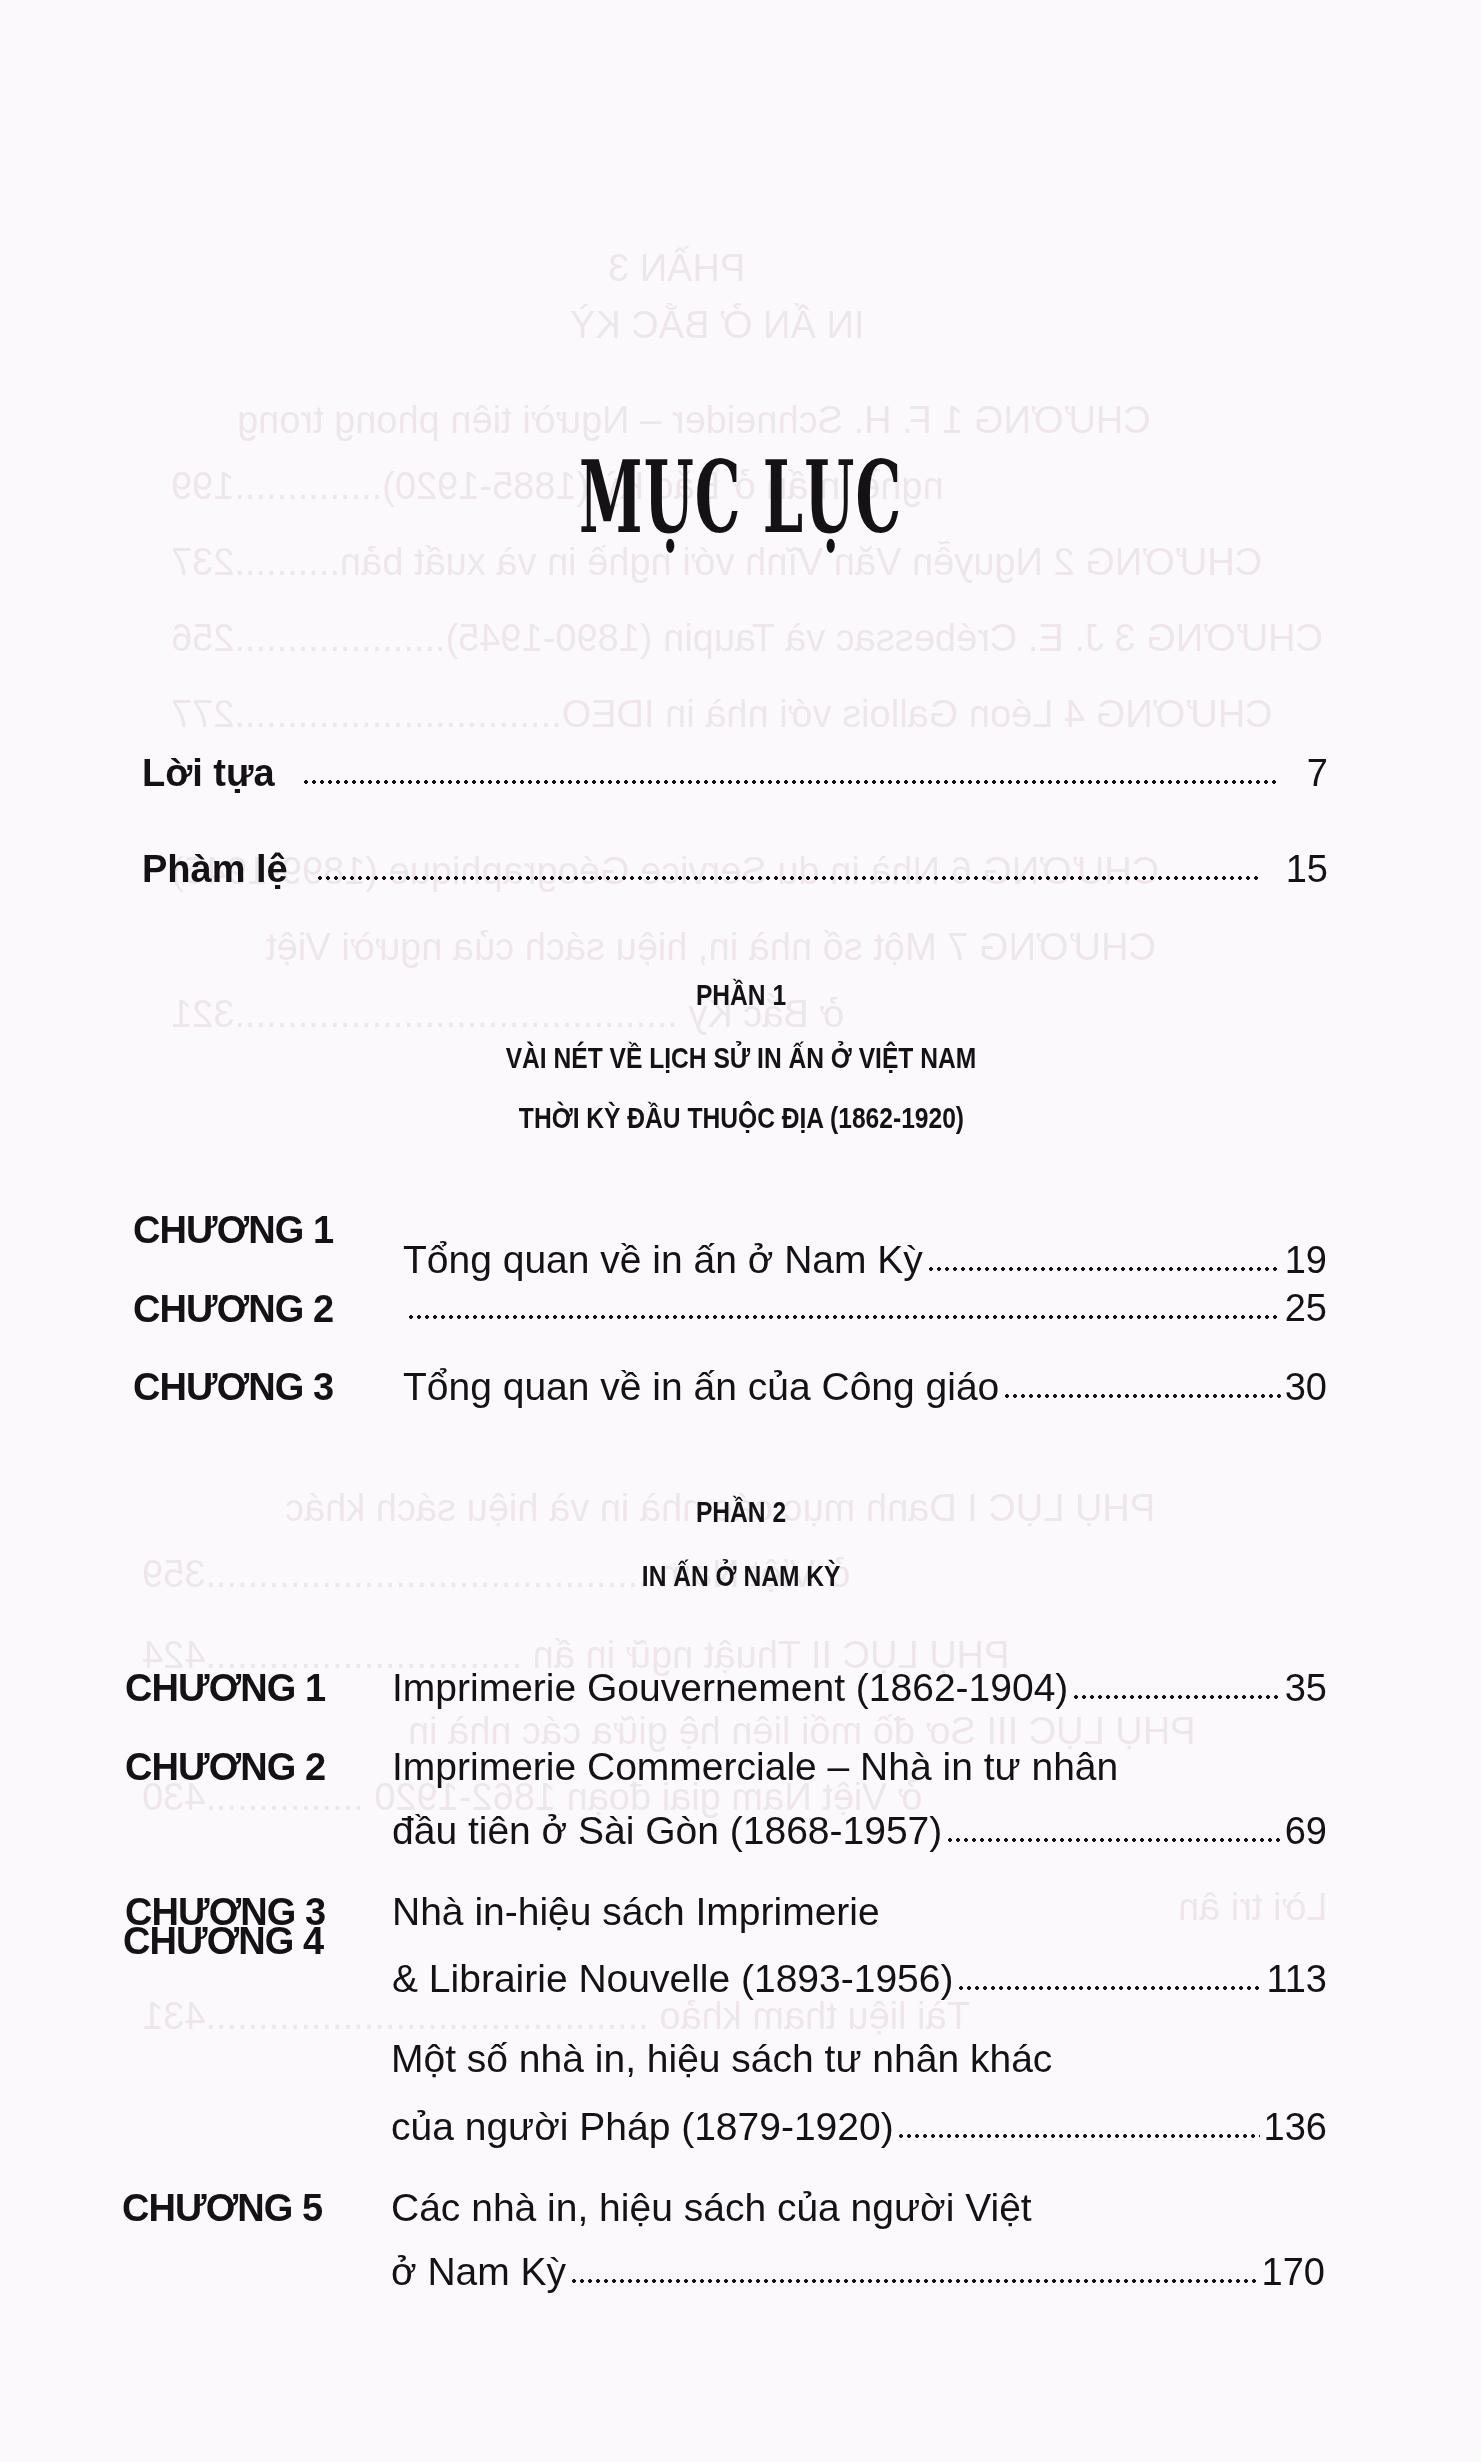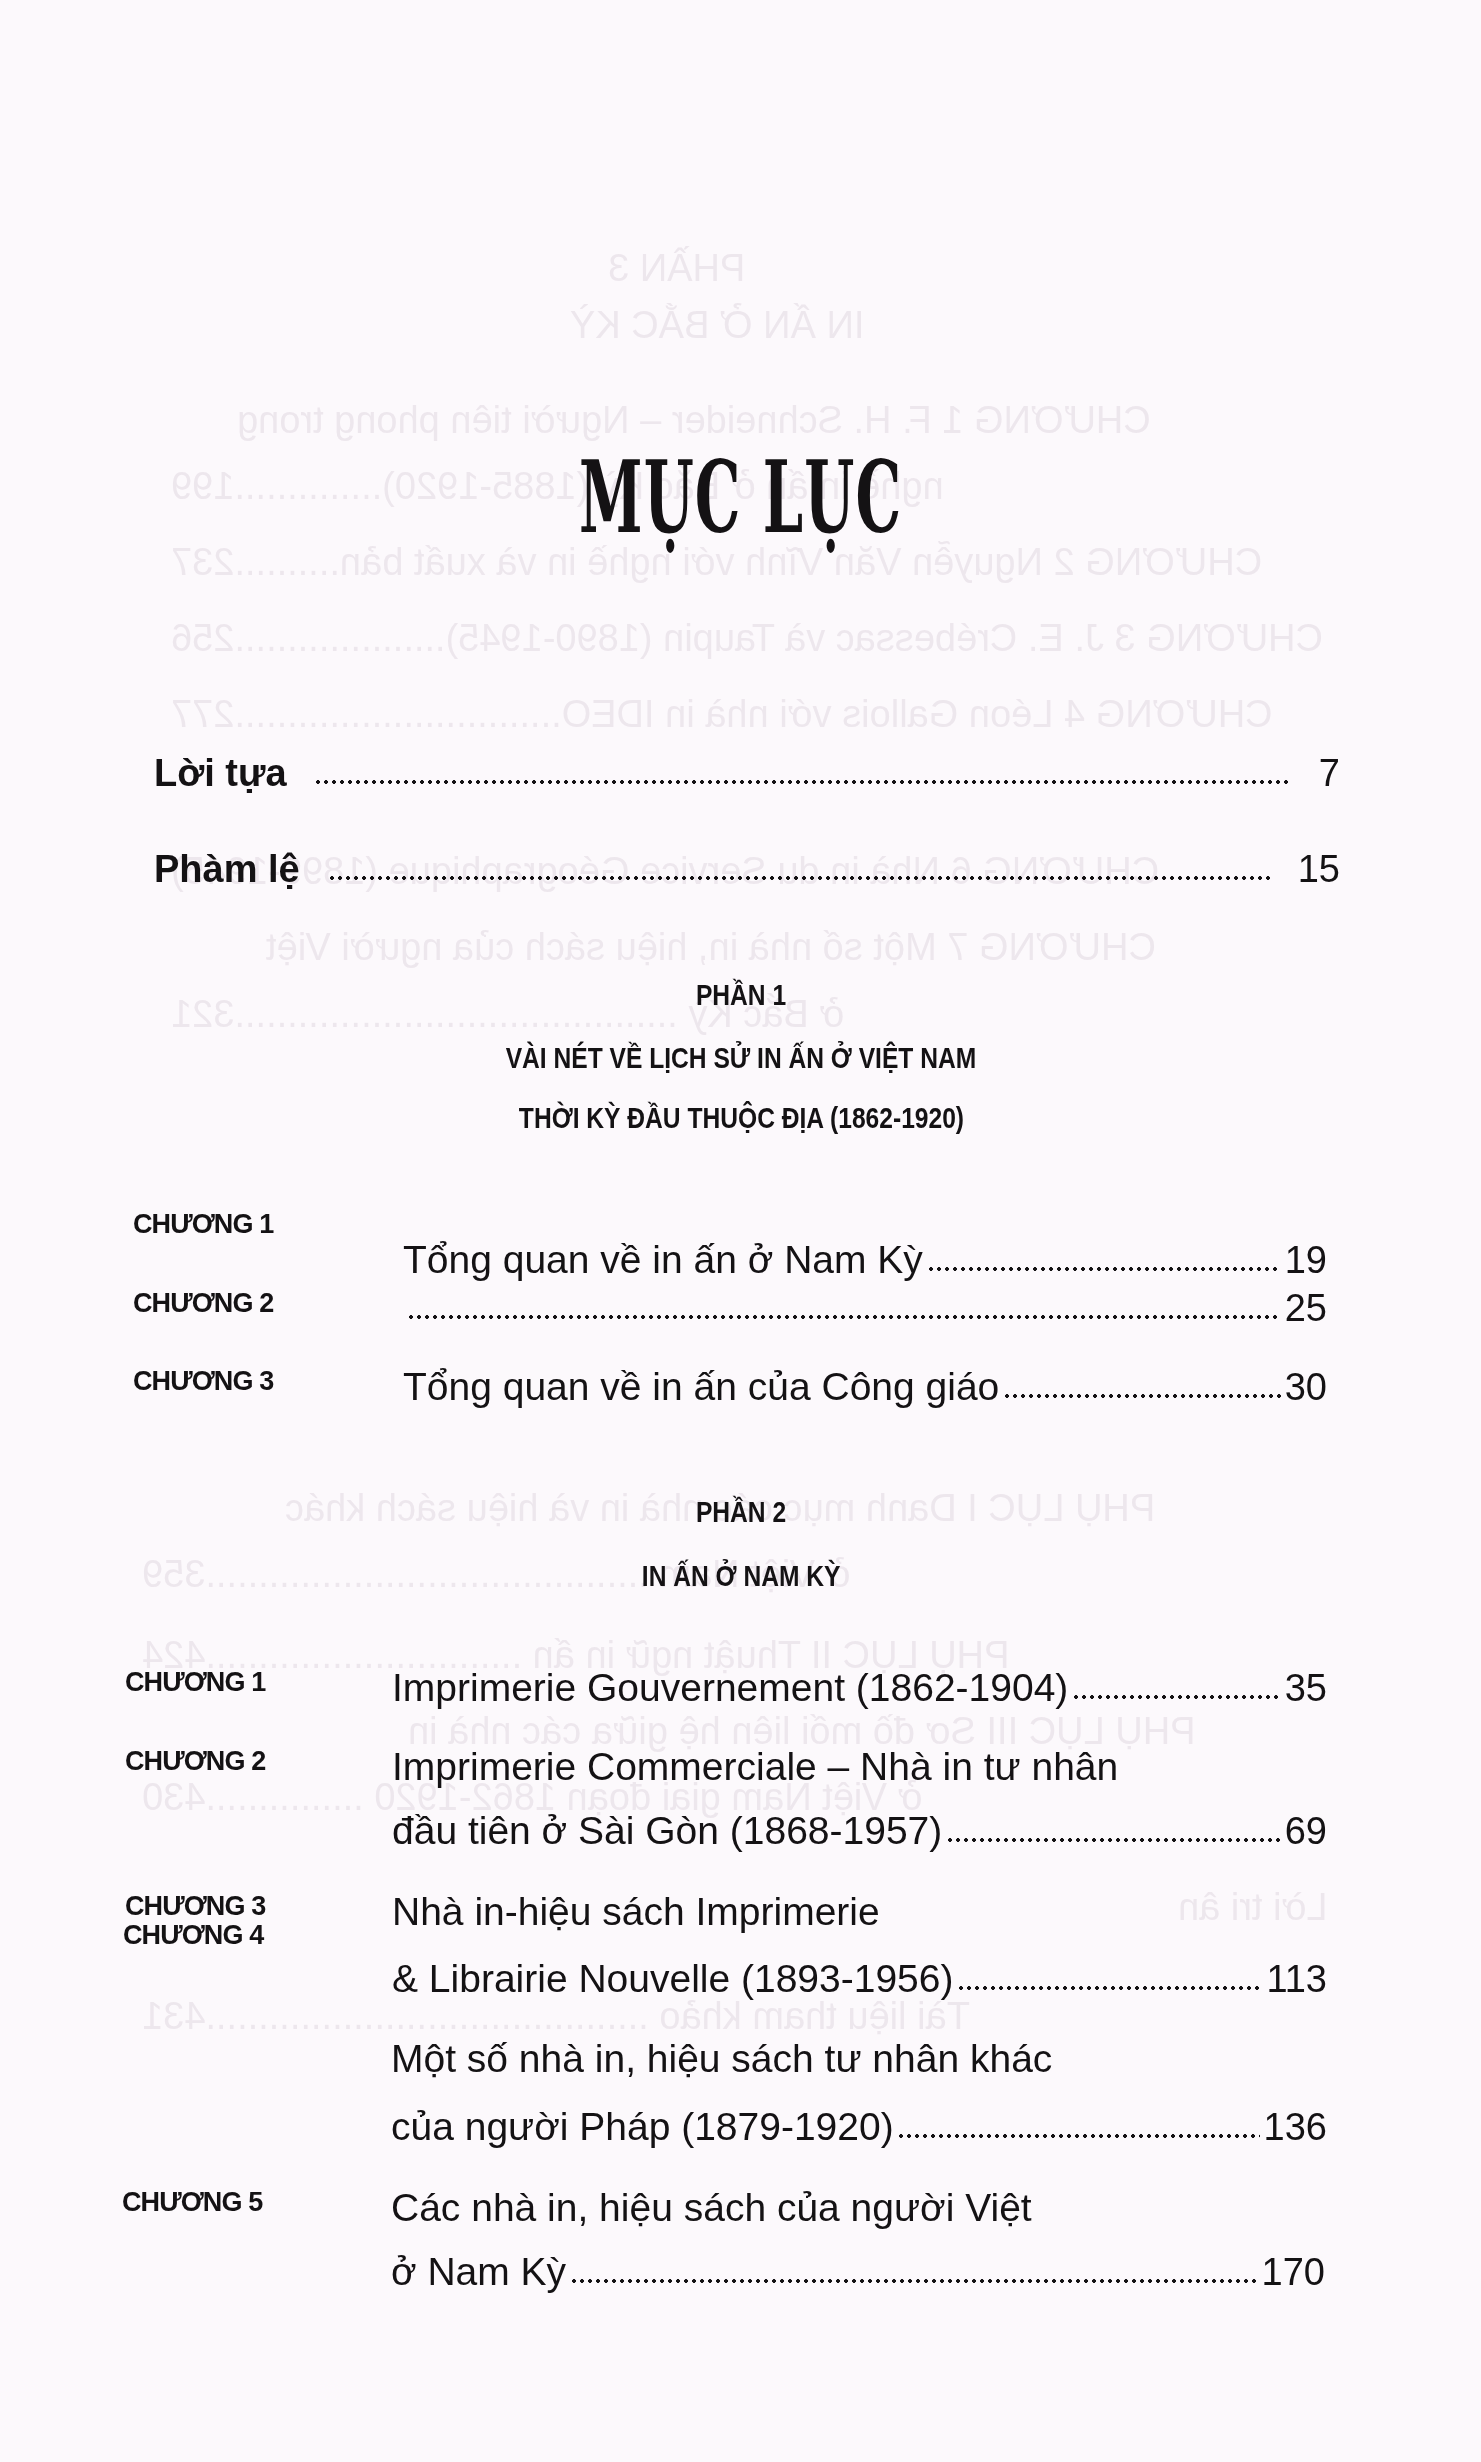--- a/index.html
+++ b/index.html
@@ -17,34 +17,34 @@
   .title {
     position: absolute; left: 0; width: 1482px; top: 439px; text-align: center;
     font-family: "DejaVu Serif", serif; font-weight: bold; font-size: 99px;
     letter-spacing: 1.9px;
   }
   .title span { display: inline-block; transform: scaleX(0.58); transform-origin: center; }
   .row {
     position: absolute; display: flex; align-items: baseline;
     white-space: nowrap;
   }
-  .front { left: 154px; width: 1186px; font-weight: bold; font-size: 38px; gap: 24px; }
+  .front { left: 142px; width: 1186px; font-weight: bold; font-size: 38px; gap: 24px; }
   .leader {
     flex: 1; margin: 0 3.8px; height: 7.6px; align-self: baseline;
     background-image: radial-gradient(circle, #141214 1.7px, transparent 2.1px);
     background-size: 8px 7.6px; background-repeat: repeat-x; background-position: left bottom;
   }
   .num { font-size: 38px; font-weight: normal; }
   .part {
     position: absolute; left: 0; width: 1482px; text-align: center;
     font-weight: bold; font-size: 30px; white-space: nowrap;
   }
   .part span { display: inline-block; transform: scaleX(0.82); }
   .ch-label {
-    position: absolute; font-weight: bold; font-size: 27px; white-space: nowrap;
+    position: absolute; font-weight: bold; font-size: 38px; white-space: nowrap;
     letter-spacing: -0.9px;
   }
   .ch-line {
     position: absolute; display: flex; align-items: baseline; font-size: 39px; white-space: nowrap;
   }
   .ch-line .t { display: inline-block; }
 </style>
 </head>
 <body>
 

